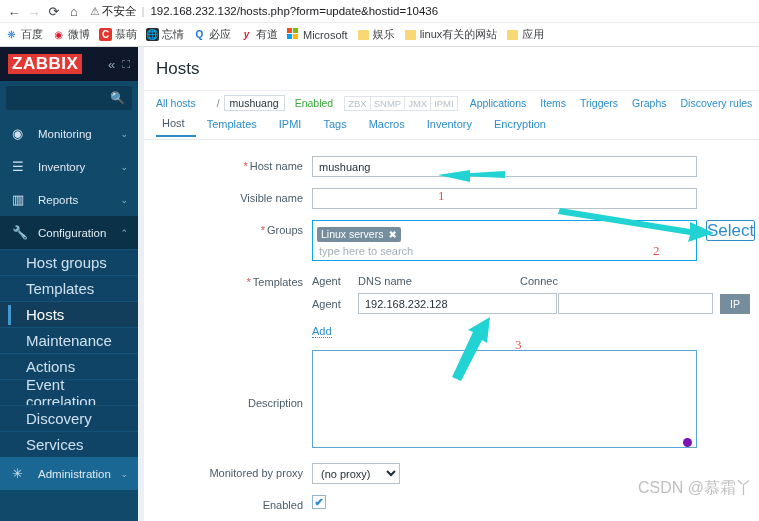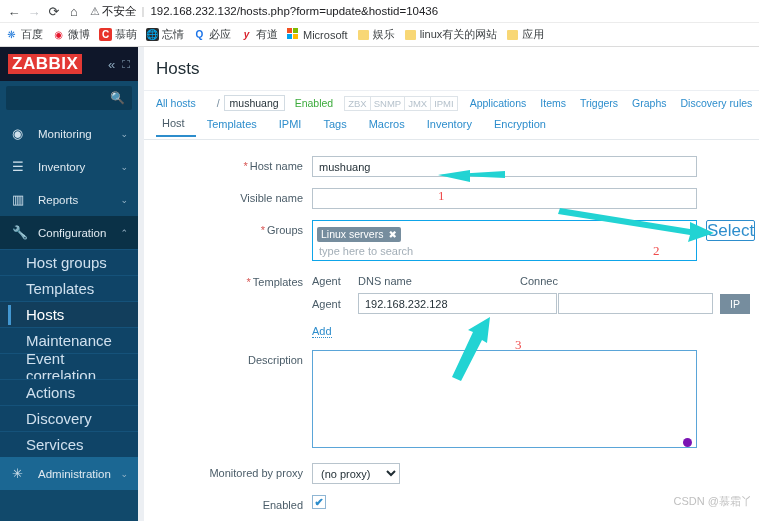--- a/index.html
+++ b/index.html
@@ -331,22 +331,22 @@
     cursor: pointer;
   }
   .btnrow { display: flex; gap: 7px; padding-left: 168px; padding-top: 5px; }
   .anno-num {
     position: absolute;
     color: #ef4b4b; font-size: 13px;
     font-family: "Liberation Serif", serif;
     pointer-events: none;
   }
   .watermark {
-    position: absolute; right: 7px; bottom: 12px;
-    color: #bfbfbf; font-size: 11px;
+    position: absolute; right: 7px; bottom: 22px;
+    color: #bfbfbf; font-size: 16px;
     pointer-events: none;
   }
   svg.arrowlayer {
     position: absolute; top: 0; left: 0;
     width: 759px; height: 521px;
     pointer-events: none;
     z-index: 50;
   }
 </style>
 </head>
@@ -459,24 +459,24 @@
   <div class="sb-sub">
     <span>Templates</span>
   </div>
   <div class="sb-sub selected">
     <span>Hosts</span>
   </div>
   <div class="sb-sub">
     <span>Maintenance</span>
   </div>
   <div class="sb-sub">
+    <span>Actions</span>
+  </div>
+  <div class="sb-sub">
     <span>Event correlation</span>
-  </div>
-  <div class="sb-sub">
-    <span>Actions</span>
   </div>
   <div class="sb-sub">
     <span>Discovery</span>
   </div>
   <div class="sb-sub">
     <span>Services</span>
   </div>
 
   <div class="sb-item admin">
     <span class="sb-ico">✳</span>
@@ -567,21 +567,21 @@
           <span class="col-conn">
             <span class="conn-btn">IP</span>
           </span>
         </div>
         <div style="margin-top:7px;">
           <span class="link-add">Add</span>
         </div>
       </div>
     </div>
 
-    <div class="frow" style="margin-top:2px;">
+    <div class="frow" style="margin-top:2px;align-items:center;">
       <div class="flabel">Description</div>
       <div style="position:relative;">
         <textarea class="desc-box" placeholder="" style=""></textarea>
         <span class="resize-dot"></span>
       </div>
     </div>
 
     <div class="frow">
       <div class="flabel">Monitored by proxy</div>
       <select class="select-proxy">

